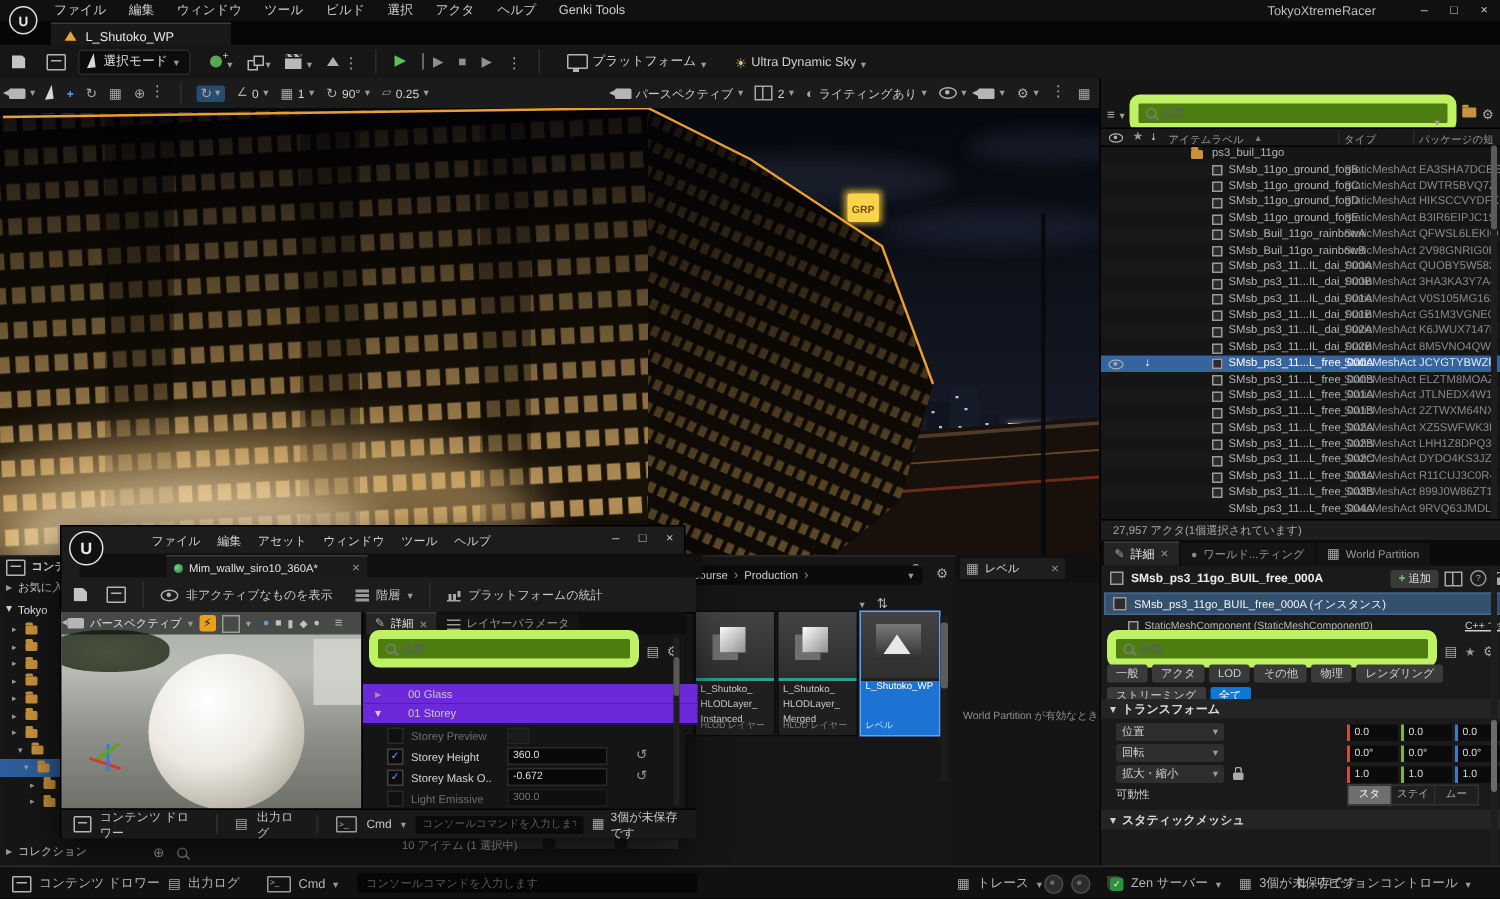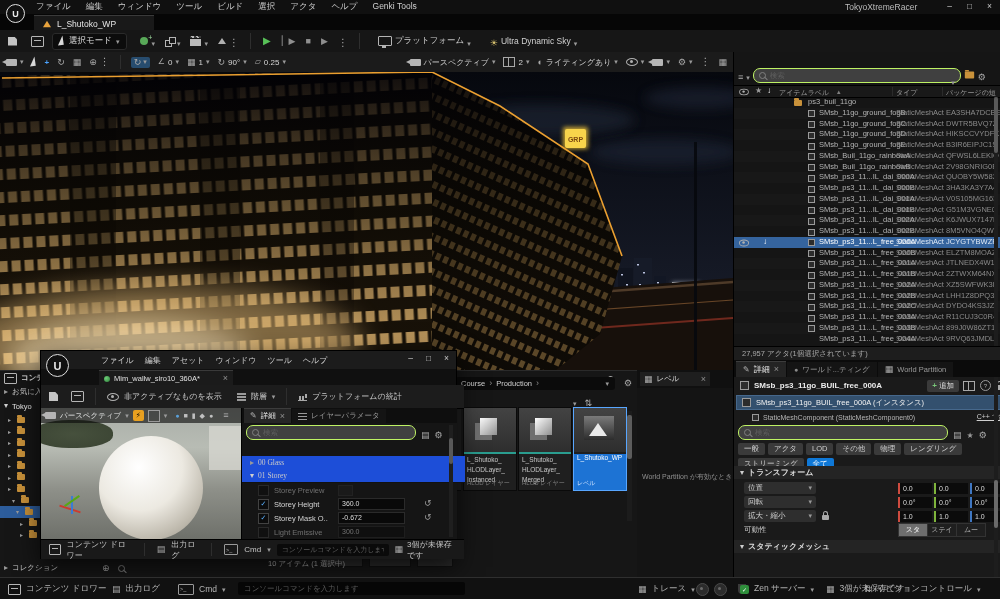--- a/index.html
+++ b/index.html
@@ -102,21 +102,21 @@
   #scene{left:0;top:72px;width:733px;height:298px;background:#0a0c12;}
   
   #right-panel{left:733px;top:52px;width:267px;height:525px;background:#151515;border-left:1px solid #000;}
   #ol-base{left:0;top:0;width:267px;height:308px;background:#151515;}
   #d-base{left:0;top:308px;width:267px;height:217px;background:#1a1a1a;}
   .ol-tabs{left:0;top:0;width:267px;height:13px;background:#0b0b0b;}
   .ol-tab{position:absolute;left:2px;top:0;width:96px;height:13px;background:#1d1d1d;border-top:1px solid #3a3a3a;
           display:flex;align-items:center;gap:4px;padding:0 5px;font-size:8.5px;color:#e3e3e3;}
   .ol-tab .xmark{margin-left:auto;}
   .ol-filter{left:0;top:15px;width:267px;height:16px;display:flex;align-items:center;padding-left:4px;gap:3px;}
-  .srch{position:relative;height:13px;background:#404040;border:1px solid #bef264;border-radius:7px;flex:0 0 auto;
+  .srch{position:relative;height:13px;background:#4d7c0f;border:6px solid #bef264;border-radius:7px;flex:0 0 auto;
         display:flex;align-items:center;}
   .srch input{background:transparent;border:none;outline:none;color:#cfcfcf;font-size:7.5px;width:100%;
         padding:0 14px 0 16px;font-family:inherit;}
   .srch input::placeholder{color:#5e5e5e;}
   .srch .i-mag{position:absolute;left:5px;top:3px;}
   .srch .chev{position:absolute;right:5px;top:3px;}
   .ol-cols{left:0;top:33px;width:267px;height:11px;background:#191919;border-top:1px solid #000;border-bottom:1px solid #000;
            font-size:7px;color:#9a9a9a;}
   .ol-cols .cdiv{position:absolute;top:1px;bottom:1px;width:1px;background:#2b2b2b;}
   #outliner-rows{left:0;top:45px;width:267px;height:249px;overflow:hidden;}
@@ -231,21 +231,21 @@
   .lv-body{position:absolute;left:0;top:18px;right:0;bottom:0;background:#141414;}
   #lv-msg{position:absolute;left:5px;top:84px;width:90px;font-size:7px;color:#8f8f8f;white-space:nowrap;overflow:hidden;}
   
   #mat-window{left:40px;top:350px;width:415px;height:207px;background:#1c1c1c;border:1px solid #000;
               box-shadow:0 8px 24px rgba(0,0,0,.7);z-index:5;}
   #me-logo{left:5px;top:3px;width:21px;height:21px;font-size:11px;z-index:2;}
   .me-title{left:0;top:0;width:415px;height:18px;display:flex;align-items:center;}
   #me-menu-items{display:flex;gap:11px;margin-left:60px;}
   .me-menu-item{font-size:8px;color:#cfcfcf;}
   .me-ctrl{position:absolute;right:7px;top:2px;display:flex;gap:13px;font-size:8.5px;color:#c8c8c8;}
-  .me-tabs{left:0;top:18px;width:415px;height:16px;background:#101010;}
+  .me-tabs{left:12px;top:18px;width:415px;height:16px;background:#101010;}
   .me-tab{position:absolute;left:58px;top:1px;width:124px;height:15px;background:#1b1b1b;border-top:1px solid #3a3a3a;
           display:flex;align-items:center;gap:4px;padding:0 5px;font-size:7.5px;color:#e0e0e0;}
   .gdot{width:6px;height:6px;border-radius:50%;background:radial-gradient(circle at 35% 35%,#6fd07a,#2c7c38);}
   .me-toolbar{left:0;top:34px;width:415px;height:23px;background:#1c1c1c;border-bottom:1px solid #000;
               display:flex;align-items:center;padding-left:8px;font-size:8px;color:#c9c9c9;gap:5px;}
   .me-body{left:0;top:57px;width:415px;height:131px;}
   #me-vp{position:absolute;left:0;top:0;width:200px;height:131px;overflow:hidden;
          background:linear-gradient(180deg,#a9aea8 0%,#b8bcb4 30%,#8e9089 62%,#6e706a 100%);}
   .trees{position:absolute;left:-8px;top:12px;width:80px;height:28px;background:radial-gradient(#3a4530,#2c3624);
          border-radius:45%;opacity:.9;}
@@ -257,22 +257,22 @@
             display:flex;align-items:center;gap:4px;padding-left:4px;font-size:7.5px;color:#e0e0e0;}
   .boltbtn{width:11px;height:11px;background:#e8a020;border-radius:2px;display:inline-flex;align-items:center;justify-content:center;}
   .shapebtns{display:flex;gap:4px;margin-left:4px;font-size:7px;color:#c0c0c0;align-items:center;}
   #me-right{position:absolute;left:200px;top:0;width:215px;height:131px;background:#151515;border-left:1px solid #000;}
   .mr-tabs{position:absolute;left:0;top:0;width:215px;height:15px;background:#0e0e0e;display:flex;align-items:flex-end;}
   .mr-tab{height:14px;display:flex;align-items:center;gap:4px;padding:0 6px;font-size:7.5px;color:#9a9a9a;background:#141414;margin-right:1px;}
   .mr-tab.active{background:#262626;color:#ececec;border-top:1px solid #3c3c3c;}
   .mr-search{position:absolute;left:0;top:17px;width:215px;height:15px;display:flex;align-items:center;gap:5px;padding-left:4px;}
   .mr-group{position:absolute;left:0;width:215px;height:13px;background:#242424;display:flex;align-items:center;gap:4px;
             padding-left:5px;font-size:7.5px;font-weight:bold;color:#dcdcdc;}
-  .mr-grow{position:absolute;left:0;width:215px;height:13px;background:#1d4ed8;border-bottom:1px solid #111;
-           display:flex;align-items:center;gap:4px;padding-left:8px;font-size:7.5px;color:#c9c9c9;font-family:Liberation Serif, serif;}
+  .mr-grow{position:absolute;left:0;width:215px;height:13px;background:#6d28d9;border-bottom:1px solid #111;
+           display:flex;align-items:center;gap:18px;padding-left:8px;font-size:7.5px;color:#c9c9c9;}
   .mp-row{position:absolute;left:0;width:215px;height:14px;display:flex;align-items:center;gap:5px;padding-left:16px;
           font-size:7.5px;color:#d5d5d5;}
   .mp-row.dim{opacity:.45;}
   .mp-val{position:absolute;left:96px;width:62px;height:10px;background:#090909;border:1px solid #2a2a2a;
           font-size:7px;color:#dcdcdc;line-height:10px;padding-left:3px;}
   .mp-mini{position:absolute;left:96px;width:13px;height:9px;background:#222;border:1px solid #333;}
   .mp-rev{position:absolute;left:182px;top:2px;}
   .mr-scroll{position:absolute;left:207px;top:17px;width:4px;height:112px;background:#1f1f1f;}
   .mr-thumb{position:absolute;left:207px;top:30px;width:4px;height:26px;background:#585858;border-radius:2px;}
   .me-status{left:0;top:188px;width:415px;height:19px;background:#191919;border-top:1px solid #000;

